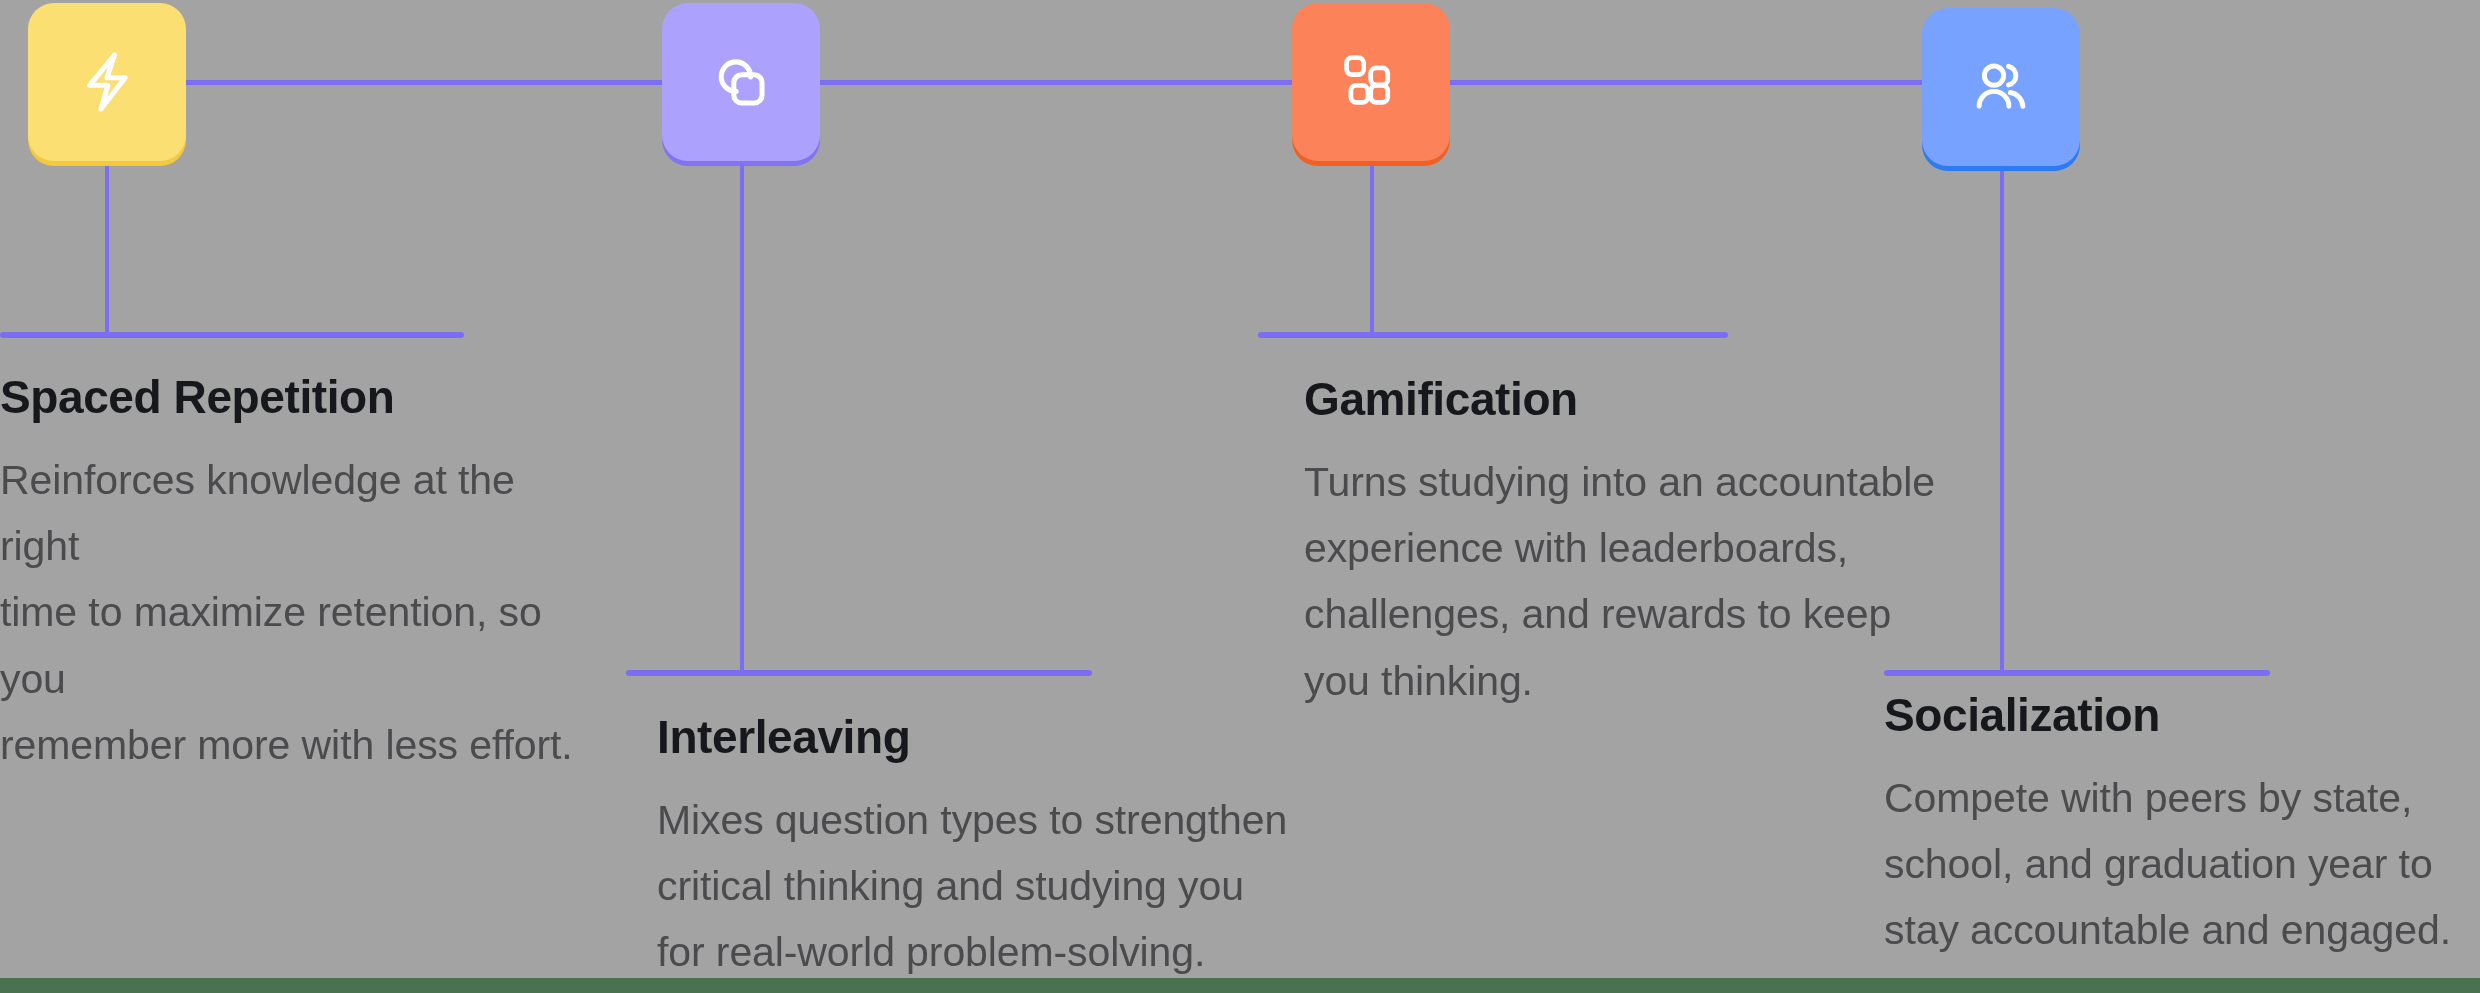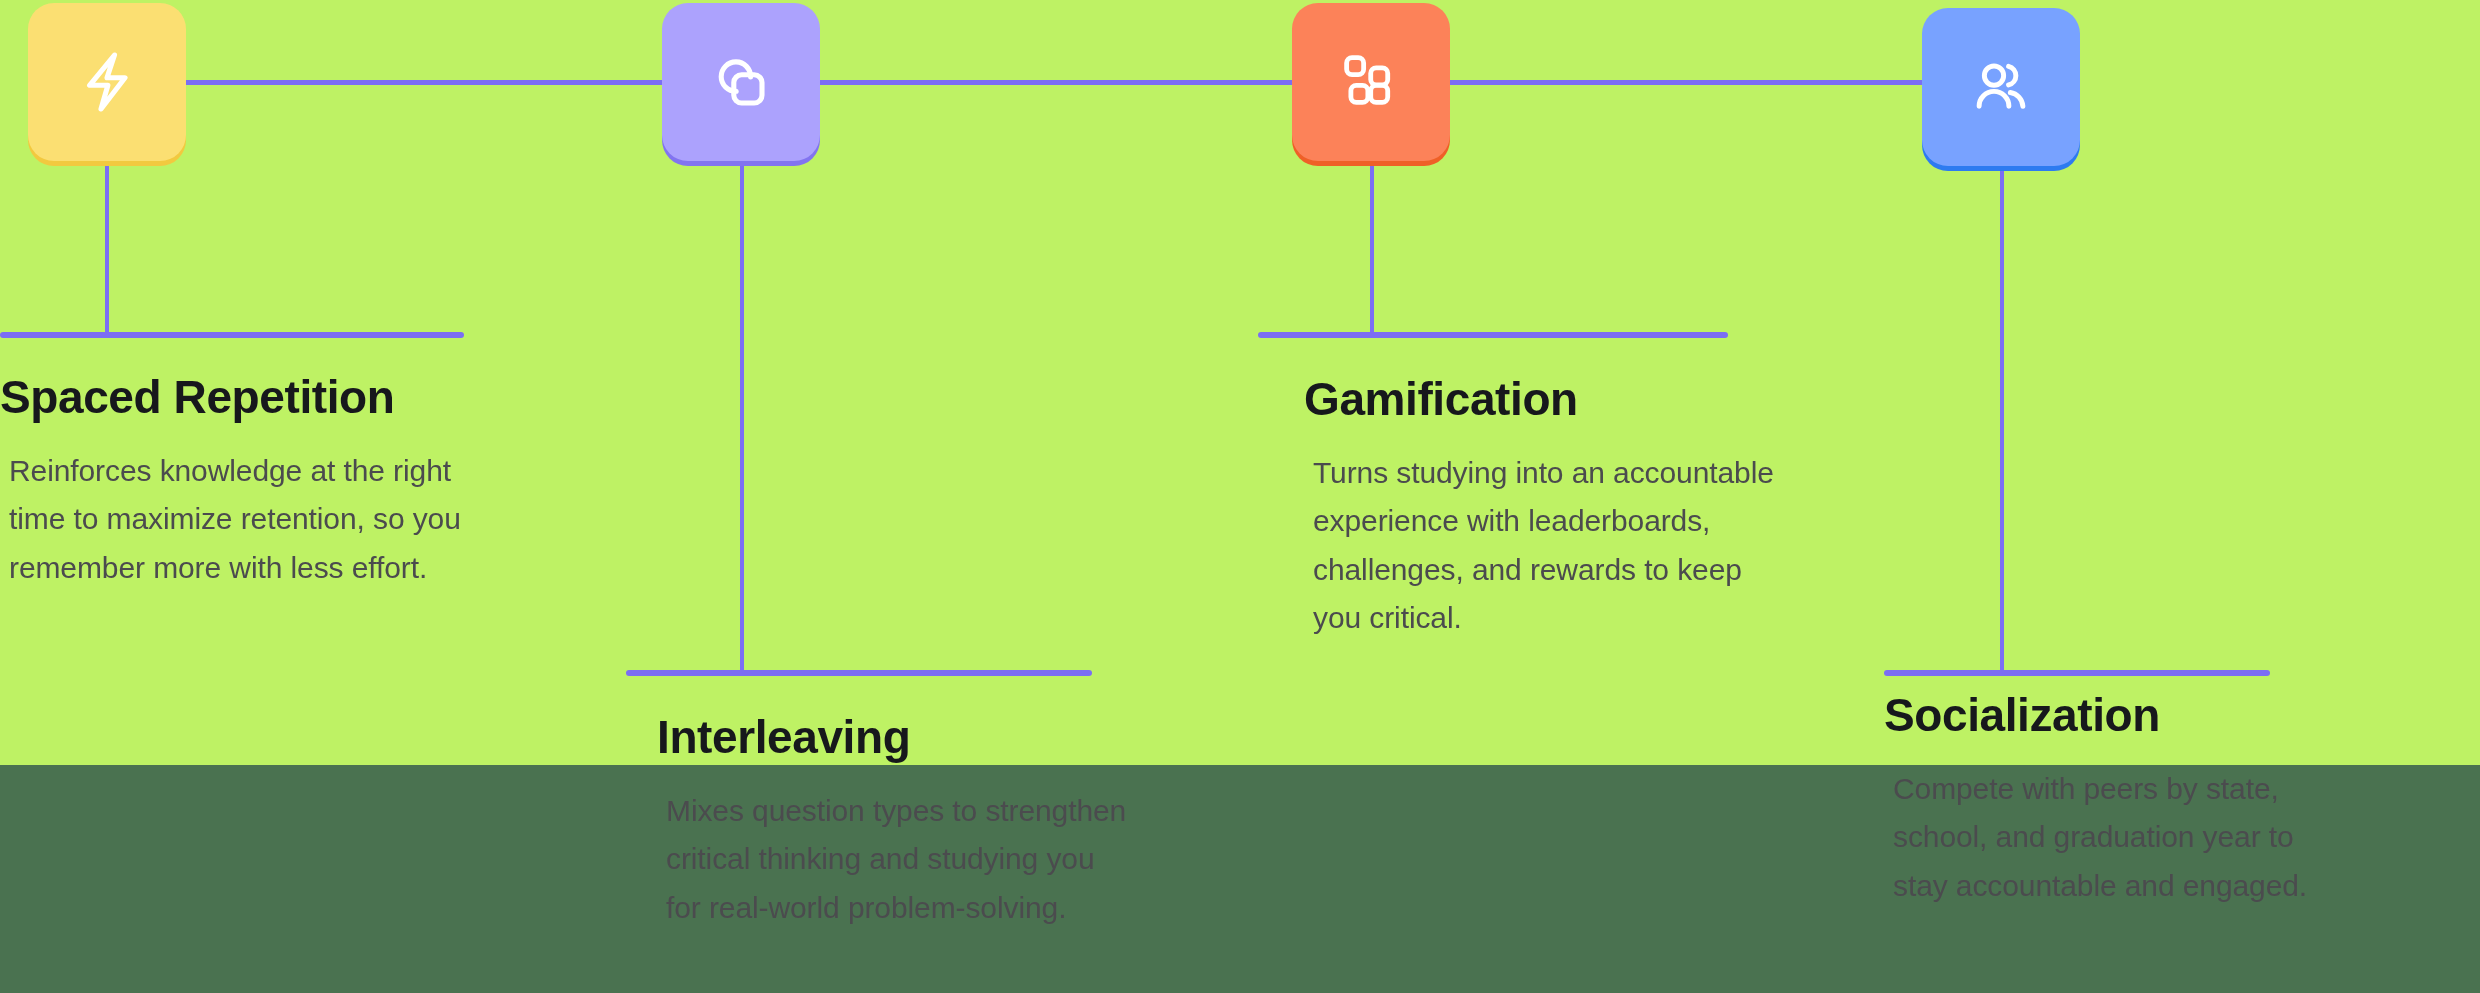--- a/index.html
+++ b/index.html
@@ -2,21 +2,21 @@
 <html><head>
 <meta charset="utf-8">
 <style>
   * { margin:0; padding:0; box-sizing:border-box; }
   html, body {
     width:2480px; height:993px;
     background:#4a7250;
     font-family:"Liberation Sans", sans-serif;
     overflow:hidden;
   }
-  #stage { position:relative; width:2480px; height:765px; background:#bef264;text-decoration:underline; }
+  #stage { position:relative; width:2480px; height:978px; background:#a3a3a3;text-decoration:underline; }
 
   
   .h-rail {
     position:absolute; height:5px; background:#7b6ef3; border-radius:0;
   }
   .v-rail {
     position:absolute; width:4px; background:#7b6ef3;
   }
   .underline {
     position:absolute; height:6px; background:#7b6ef3; border-radius:3px;
@@ -35,22 +35,22 @@
   .tile svg { display:block; }
 
   
   .block { position:absolute; }
   .block h2 {
     font-size:46px; font-weight:700; color:#17181c;
     letter-spacing:-0.4px; line-height:1.1; white-space:nowrap;
     margin-bottom:24px;
   }
   .block p {
-    font-size:30px; font-weight:400; color:#4b4b4e;
-    line-height:1.62; letter-spacing:-0.1px;padding-left:9px;
+    font-size:41px; font-weight:400; color:#4b4b4e;
+    line-height:1.62; letter-spacing:-0.1px;
   }
 </style>
 </head>
 <body>
 
 <div id="stage">
 
   <div class="h-rail" style="left:184px; top:80px; width:480px;"></div>
   <div class="h-rail" style="left:818px; top:80px; width:475px;"></div>
   <div class="h-rail" style="left:1448px; top:80px; width:478px;"></div>
@@ -106,21 +106,21 @@
   </div>
   <div class="v-rail" style="left:1370px; top:158px; height:177px;"></div>
   <div class="underline" style="left:1258px; top:332px; width:470px;"></div>
 
   <div class="block" style="left:1258px; top:374px; width:640px;margin-left:46px;">
     <h2>Gamification</h2>
     <p>
       <span>Turns studying into an accountable</span><br>
       <span>experience with leaderboards,</span><br>
       <span>challenges, and rewards to keep</span><br>
-      <span>you critical.</span>
+      <span>you thinking.</span>
     </p>
   </div>
 
   <div class="tile blue" style="left:1922px; top:8px;">
     <span>
       <svg width="70" height="70" viewBox="0 0 24 24" fill="none" stroke="#ffffff" stroke-width="1.7" stroke-linecap="round" stroke-linejoin="round">
         <circle cx="9.6" cy="8.1" r="3.3"></circle>
         <path d="M14.6 4.9 a3.3 3.3 0 0 1 0 6.4"></path>
         <path d="M4.5 18.6 a5.1 5.1 0 0 1 10.2 0"></path>
         <path d="M15.2 13.9 a5.1 5.1 0 0 1 4.3 4.7"></path>

